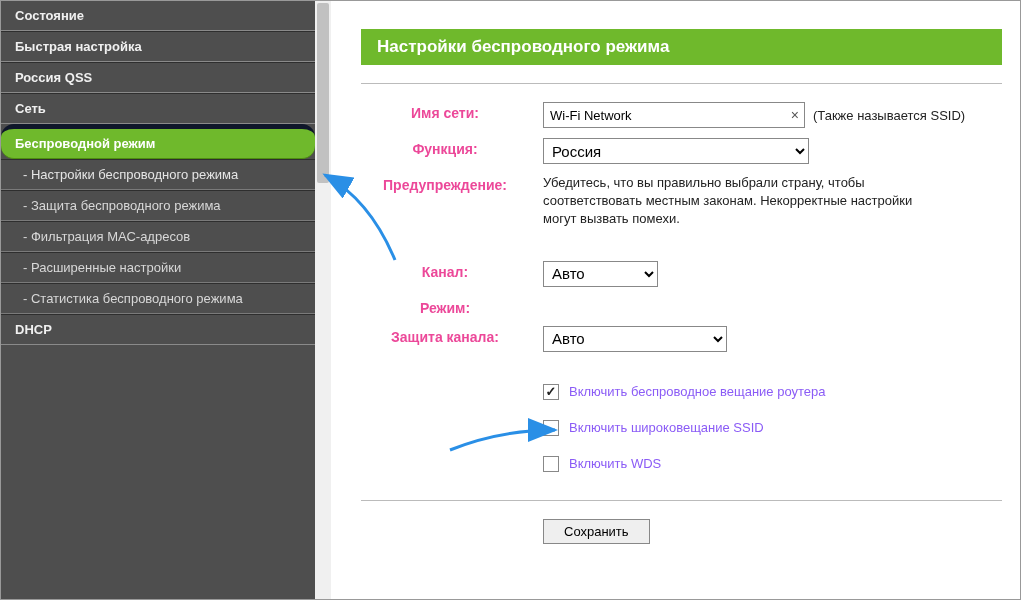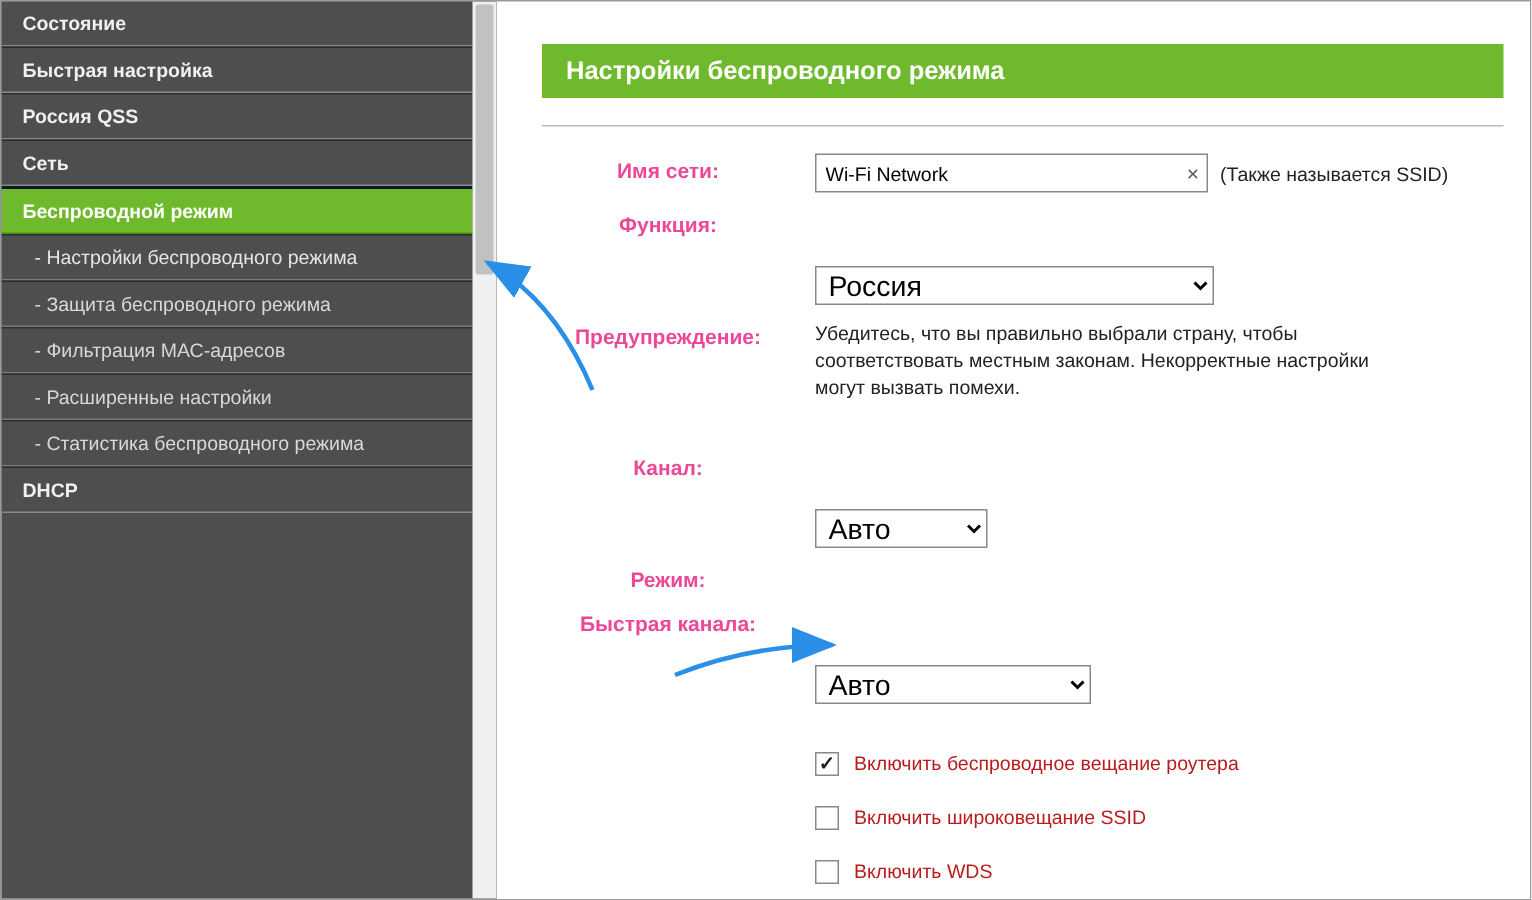--- a/index.html
+++ b/index.html
@@ -63,21 +63,22 @@
       font-weight: bold;
       cursor: pointer;
       background: #4e4e4e;
       font-size: 13px;
     }
     .nav-item:first-child { border-top: none; }
     .nav-item.active {
       background: #6fb92c;
       color: #fff;
       border-bottom: 1px solid #4e8e10;
-      border-top: 2px solid #0f172a;
+      border-top: 5px solid #0f172a;
+      border-radius: 13px;
     }
     .sub-item {
       padding: 7px 14px 7px 22px;
       border-bottom: 1px solid #7a7a7a;
       border-top: 1px solid #2e2e2e;
       color: #d8d8d8;
       font-weight: normal;
       cursor: pointer;
       font-size: 13px;
       background: #4e4e4e;
@@ -145,24 +146,23 @@
       font-size: 14px;
       line-height: 18px;
     }
     .hint {
       font-size: 13px;
       color: #222;
     }
     .select {
       height: 26px;
       border: 1px solid #888;
-      font-size: 19px;
+      font-size: 15px;
       padding: 2px 4px;
       background: #fff;
-      margin-top: 39px;
     }
     .select.w-region { width: 266px; }
     .select.w-channel { width: 115px; }
     .select.w-mode { width: 228px; }
     .select.w-width { width: 184px; }
     .warning-text {
       font-size: 13px;
       color: #222;
       line-height: 1.4;
       max-width: 380px;
@@ -186,21 +186,21 @@
     }
     .checkbox.checked::after {
       content: "✓";
       color: #222;
       font-size: 13px;
       font-weight: bold;
       line-height: 12px;
     }
     .checkbox-label {
       font-size: 13px;
-      color: #b91c1c;
+      color: #8b5cf6;
     }
     .save-btn {
       padding: 4px 20px;
       background: #efefef;
       border: 1px solid #888;
       font-size: 13px;
       cursor: pointer;
     }
     .btn-row { padding-left: 182px; margin-top: 6px; }
     
@@ -275,21 +275,21 @@
           <option>Авто</option>
         </select>
       </div>
     </div>
 
     <div class="form-row">
       <div class="form-label">Режим:</div>
     </div>
 
     <div class="form-row">
-      <div class="form-label">Быстрая канала:</div>
+      <div class="form-label">Защита канала:</div>
       <div class="form-field">
         <select class="select w-width">
           <option>Авто</option>
         </select>
       </div>
     </div>
 
     <div class="spacer"></div>
 
     <div class="form-row">

